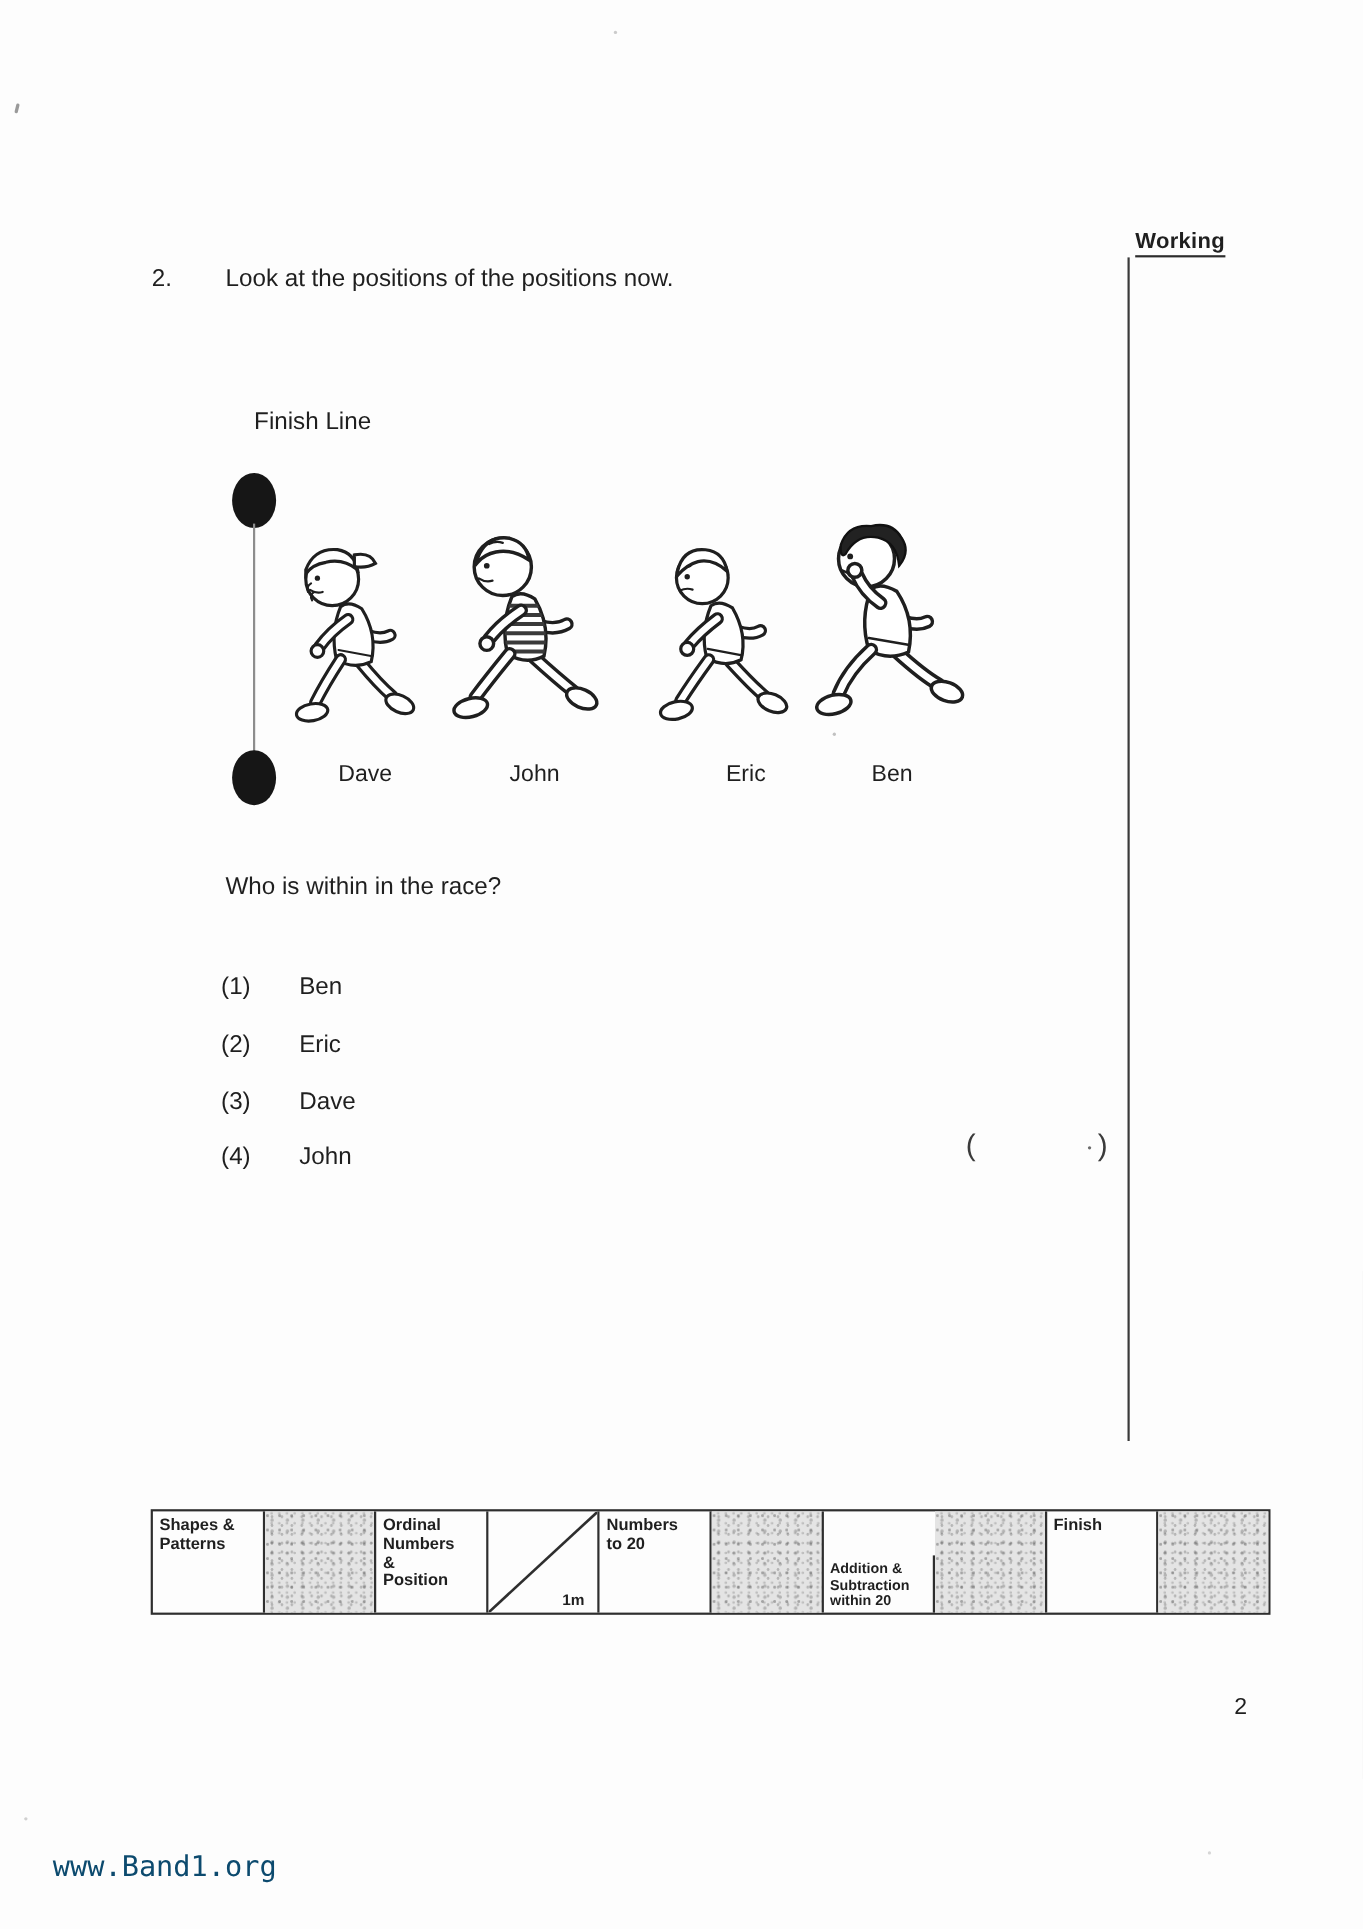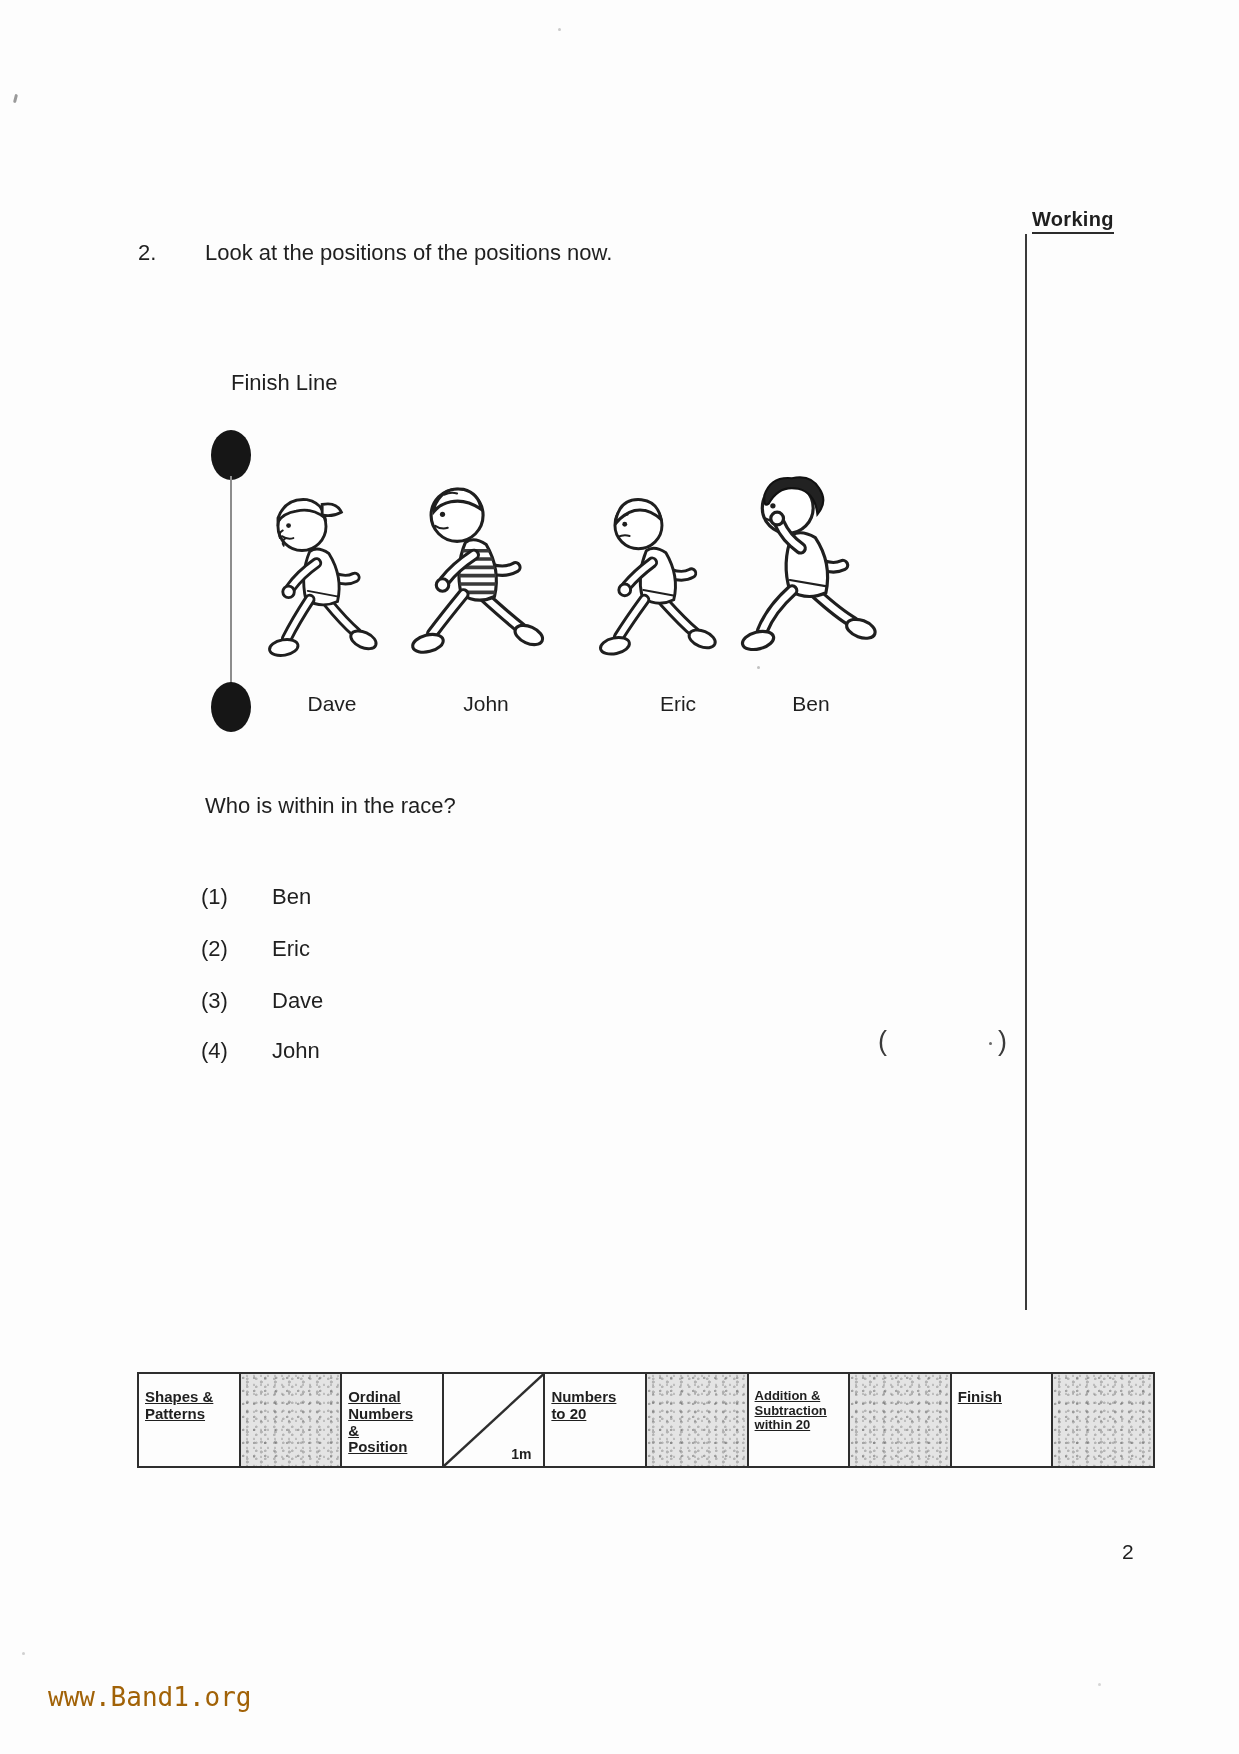--- a/index.html
+++ b/index.html
@@ -44,40 +44,40 @@
   .runner .ink{stroke:#1f1f1f;stroke-width:2;fill:none;stroke-linecap:round;}
   .runner-name{position:absolute;top:692px;transform:translateX(-50%);font-size:21px;}
   
   .topics-table{
     left:137px;top:1372px;width:1018px;height:96px;
     display:flex;border:2px solid #2e2e2e;box-sizing:border-box;
     background:#fdfdfd;
   }
   .topic-cell{
     flex:1 1 0;border-right:2px solid #2e2e2e;box-sizing:border-box;
-    padding:15px 6px;font-size:15px;font-weight:bold;line-height:1.12;
-    position:relative;overflow:hidden;text-decoration:underline;
+    padding:5px 6px;font-size:15px;font-weight:bold;line-height:1.12;
+    position:relative;overflow:hidden;
   }
   .topic-cell:last-child{border-right:none;}
-  .topic-cell.small{font-size:13px;}
+  .topic-cell.small{font-size:13px;margin-top:40px;}
   .topic-cell .line{display:block;}
   .topic-cell.shaded{
     background-color:#e4e4e4;
     background-image:
       radial-gradient(circle at 20% 30%, rgba(90,90,90,.45) 0 1px, transparent 1.6px),
       radial-gradient(circle at 70% 60%, rgba(110,110,110,.40) 0 1px, transparent 1.6px),
       radial-gradient(circle at 45% 80%, rgba(90,90,90,.35) 0 1.2px, transparent 1.9px),
       radial-gradient(circle at 85% 20%, rgba(120,120,120,.35) 0 1px, transparent 1.5px);
     background-size:11px 13px, 9px 8px, 14px 10px, 7px 9px;
   }
   .diag-svg{position:absolute;left:0;top:0;width:100%;height:100%;}
   .diag-label{position:absolute;right:12px;bottom:3px;font-size:14px;font-weight:bold;}
   
   .page-number{left:1122px;top:1540px;font-size:21px;}
-  .website{left:48px;top:1682px;font-size:26px;font-family:"DejaVu Sans Mono",monospace;color:#a16207;}
+  .website{left:48px;top:1682px;font-size:26px;font-family:"DejaVu Sans Mono",monospace;color:#0c4a6e;}
   
   .speck{position:absolute;background:#9a9a9a;border-radius:50%;}
 </style>
 </head>
 <body>
 
 <div class="page">
 
   <div class="abs working-label">Working</div>
   <div class="abs working-line"></div>

